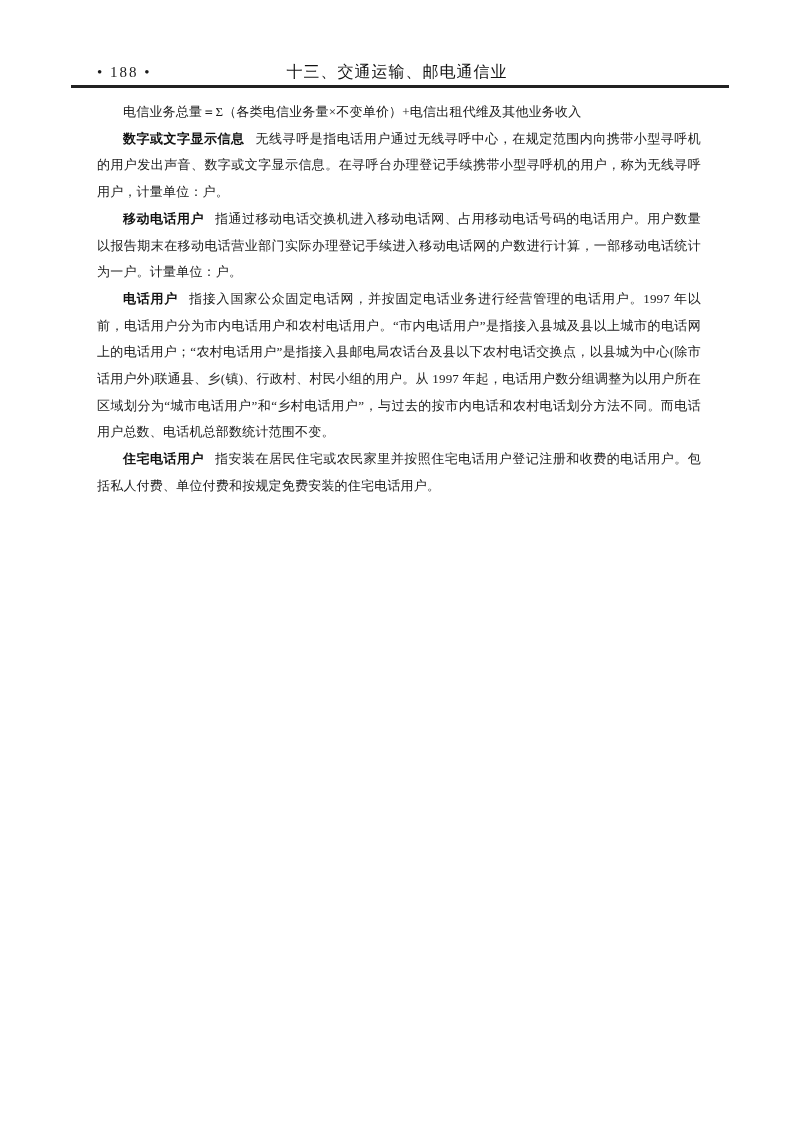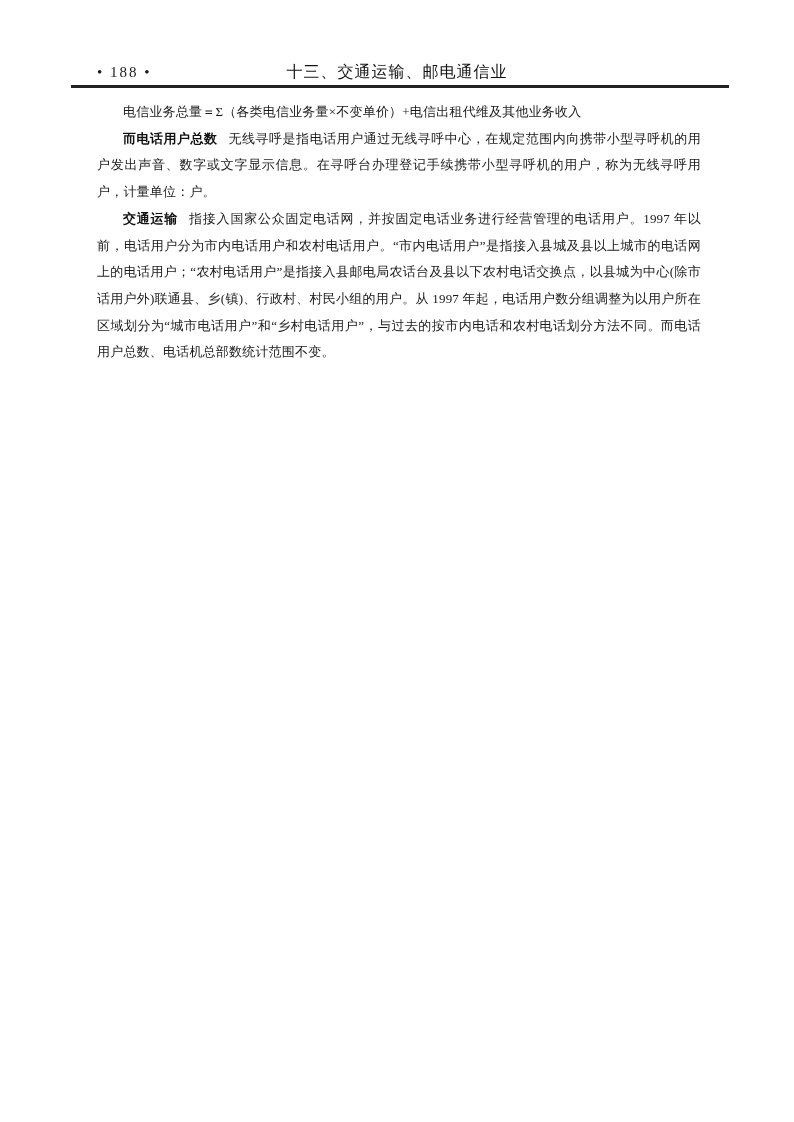--- a/index.html
+++ b/index.html
@@ -88,21 +88,23 @@
     <span class="page-number">• 188 •</span>
     <span class="chapter-title">十三、交通运输、邮电通信业</span>
   </header>
 
   <div class="header-rule"></div>
 
   <main class="body-text">
 
     <p class="formula">电信业务总量＝Σ（各类电信业务量×不变单价）+电信出租代维及其他业务收入</p>
 
-    <p class="para"><span class="term">而电话用户总数</span><span class="def">无线寻呼是指电话用户通过无线寻呼中心，在规定范围内向携带小型寻呼机的用户发出声音、数字或文字显示信息。在寻呼台办理登记手续携带小型寻呼机的用户，称为无线寻呼用户，计量单位：户。</span></p>
+    <p class="para"><span class="term">数字或文字显示信息</span><span class="def">无线寻呼是指电话用户通过无线寻呼中心，在规定范围内向携带小型寻呼机的用户发出声音、数字或文字显示信息。在寻呼台办理登记手续携带小型寻呼机的用户，称为无线寻呼用户，计量单位：户。</span></p>
 
+    <p class="para"><span class="term">移动电话用户</span><span class="def">指通过移动电话交换机进入移动电话网、占用移动电话号码的电话用户。用户数量以报告期末在移动电话营业部门实际办理登记手续进入移动电话网的户数进行计算，一部移动电话统计为一户。计量单位：户。</span></p>
 
-    <p class="para"><span class="term">交通运输</span><span class="def">指接入国家公众固定电话网，并按固定电话业务进行经营管理的电话用户。1997 年以前，电话用户分为市内电话用户和农村电话用户。“市内电话用户”是指接入县城及县以上城市的电话网上的电话用户；“农村电话用户”是指接入县邮电局农话台及县以下农村电话交换点，以县城为中心(除市话用户外)联通县、乡(镇)、行政村、村民小组的用户。从 1997 年起，电话用户数分组调整为以用户所在区域划分为“城市电话用户”和“乡村电话用户”，与过去的按市内电话和农村电话划分方法不同。而电话用户总数、电话机总部数统计范围不变。</span></p>
+    <p class="para"><span class="term">电话用户</span><span class="def">指接入国家公众固定电话网，并按固定电话业务进行经营管理的电话用户。1997 年以前，电话用户分为市内电话用户和农村电话用户。“市内电话用户”是指接入县城及县以上城市的电话网上的电话用户；“农村电话用户”是指接入县邮电局农话台及县以下农村电话交换点，以县城为中心(除市话用户外)联通县、乡(镇)、行政村、村民小组的用户。从 1997 年起，电话用户数分组调整为以用户所在区域划分为“城市电话用户”和“乡村电话用户”，与过去的按市内电话和农村电话划分方法不同。而电话用户总数、电话机总部数统计范围不变。</span></p>
 
+    <p class="para"><span class="term">住宅电话用户</span><span class="def">指安装在居民住宅或农民家里并按照住宅电话用户登记注册和收费的电话用户。包括私人付费、单位付费和按规定免费安装的住宅电话用户。</span></p>
 
   </main>
 
 </div>
 
 </body></html>

